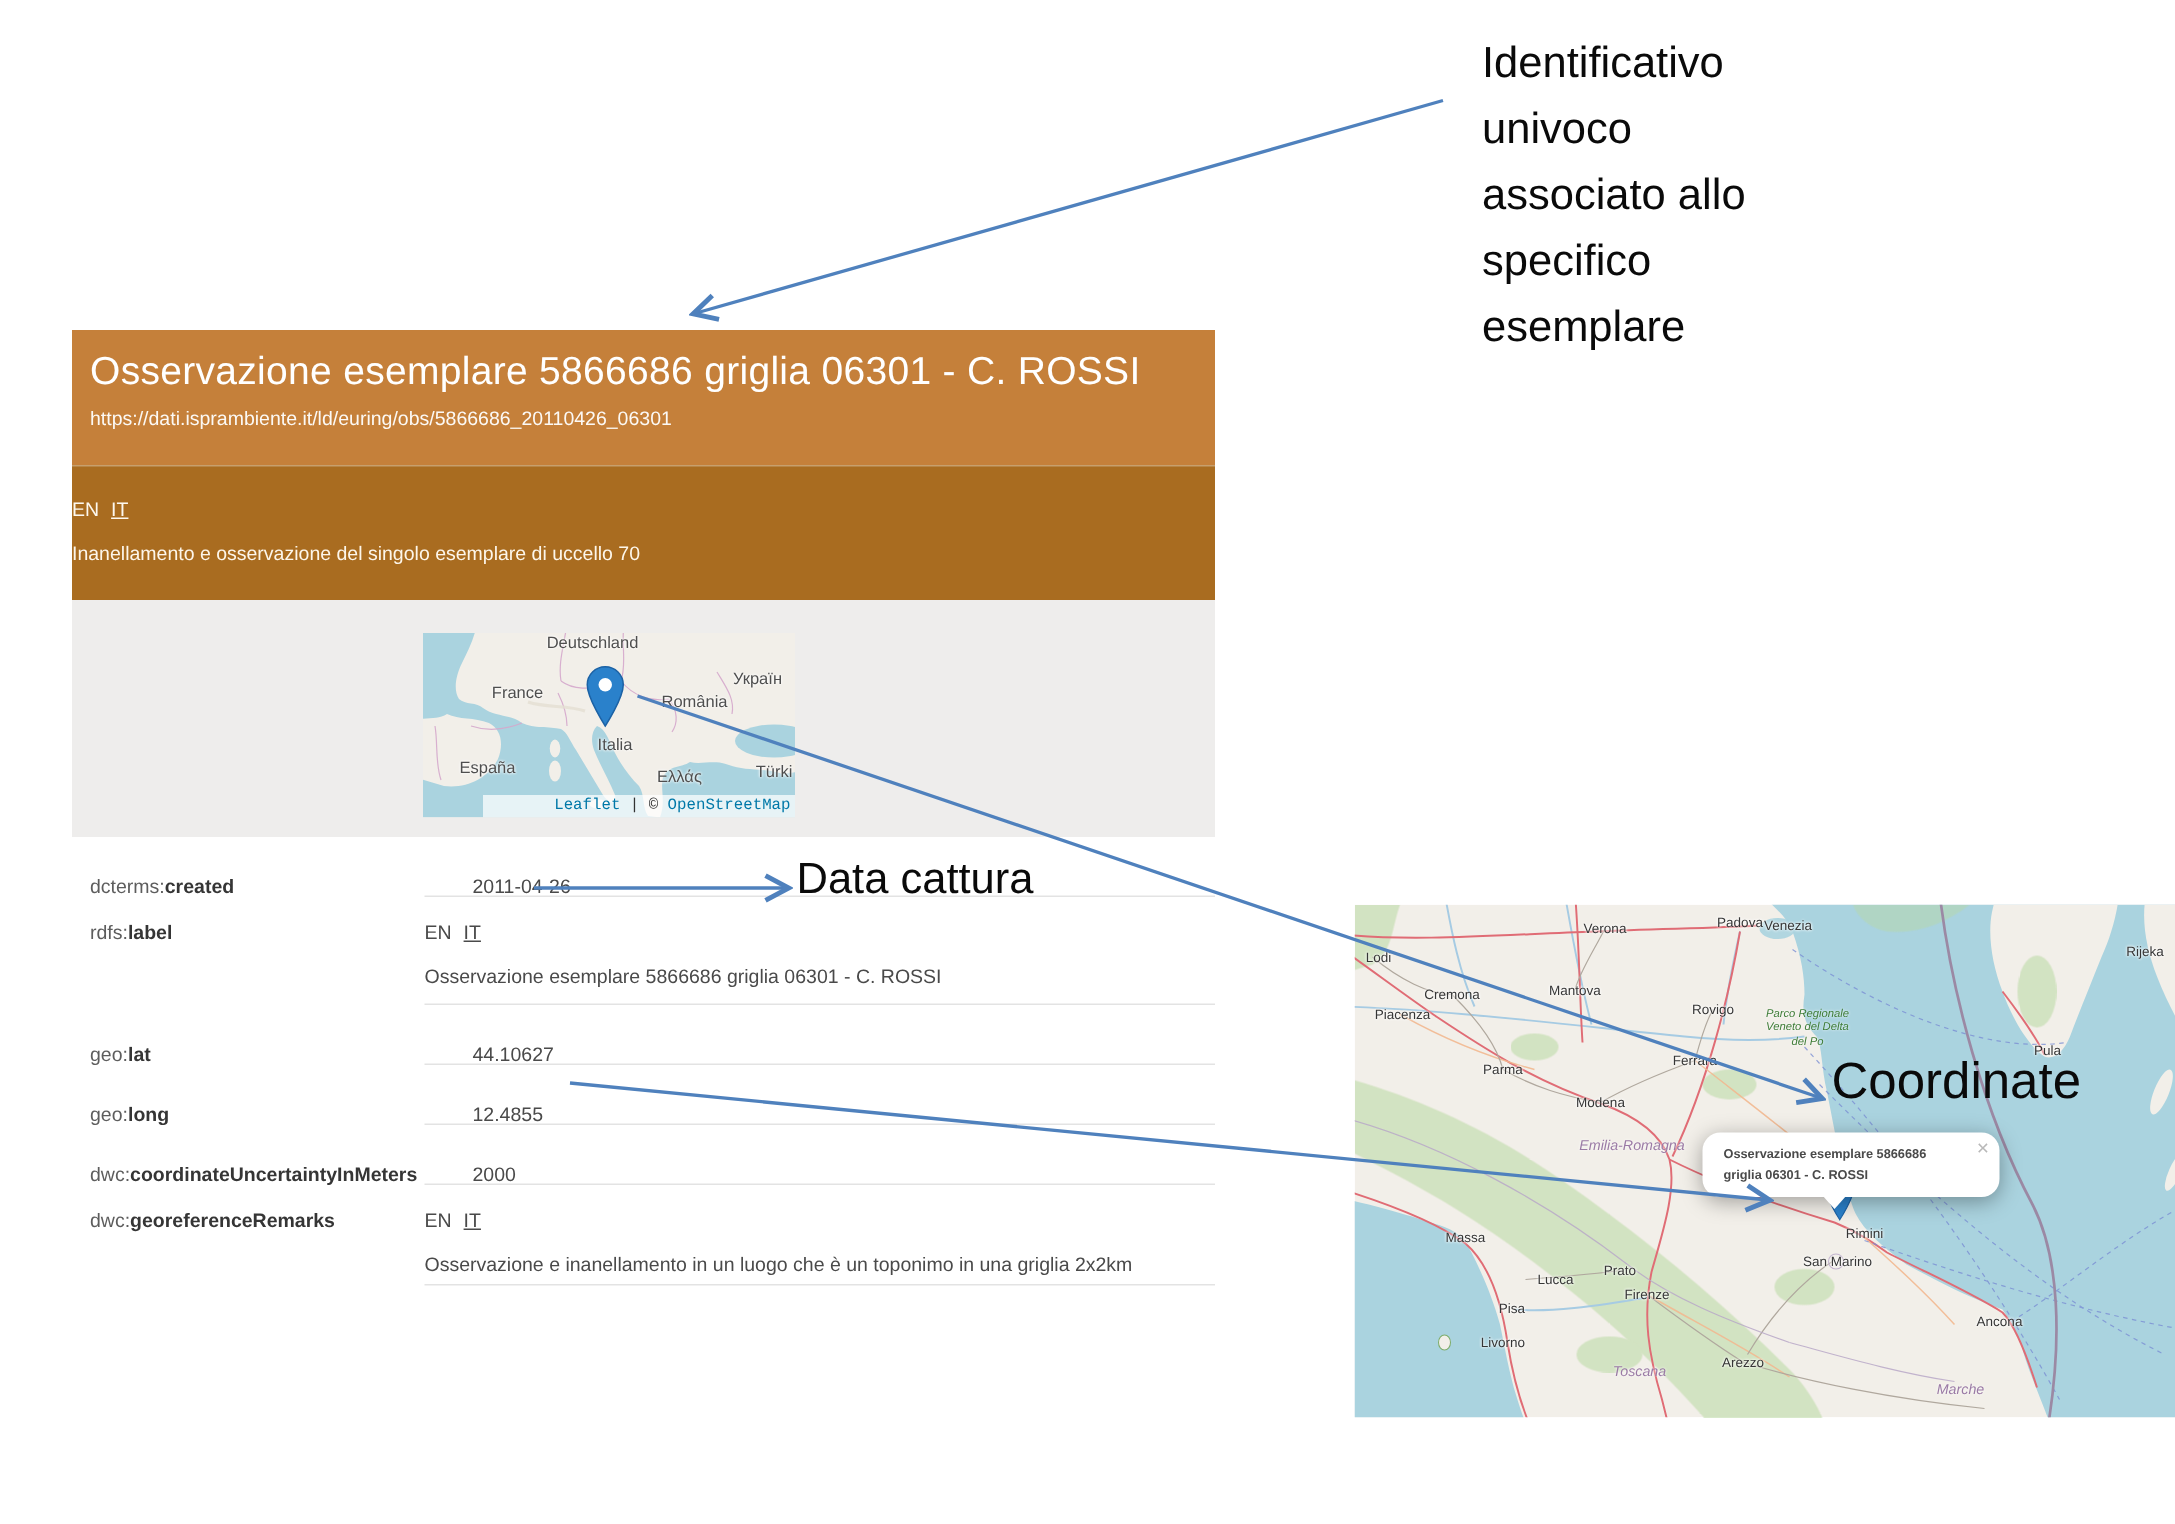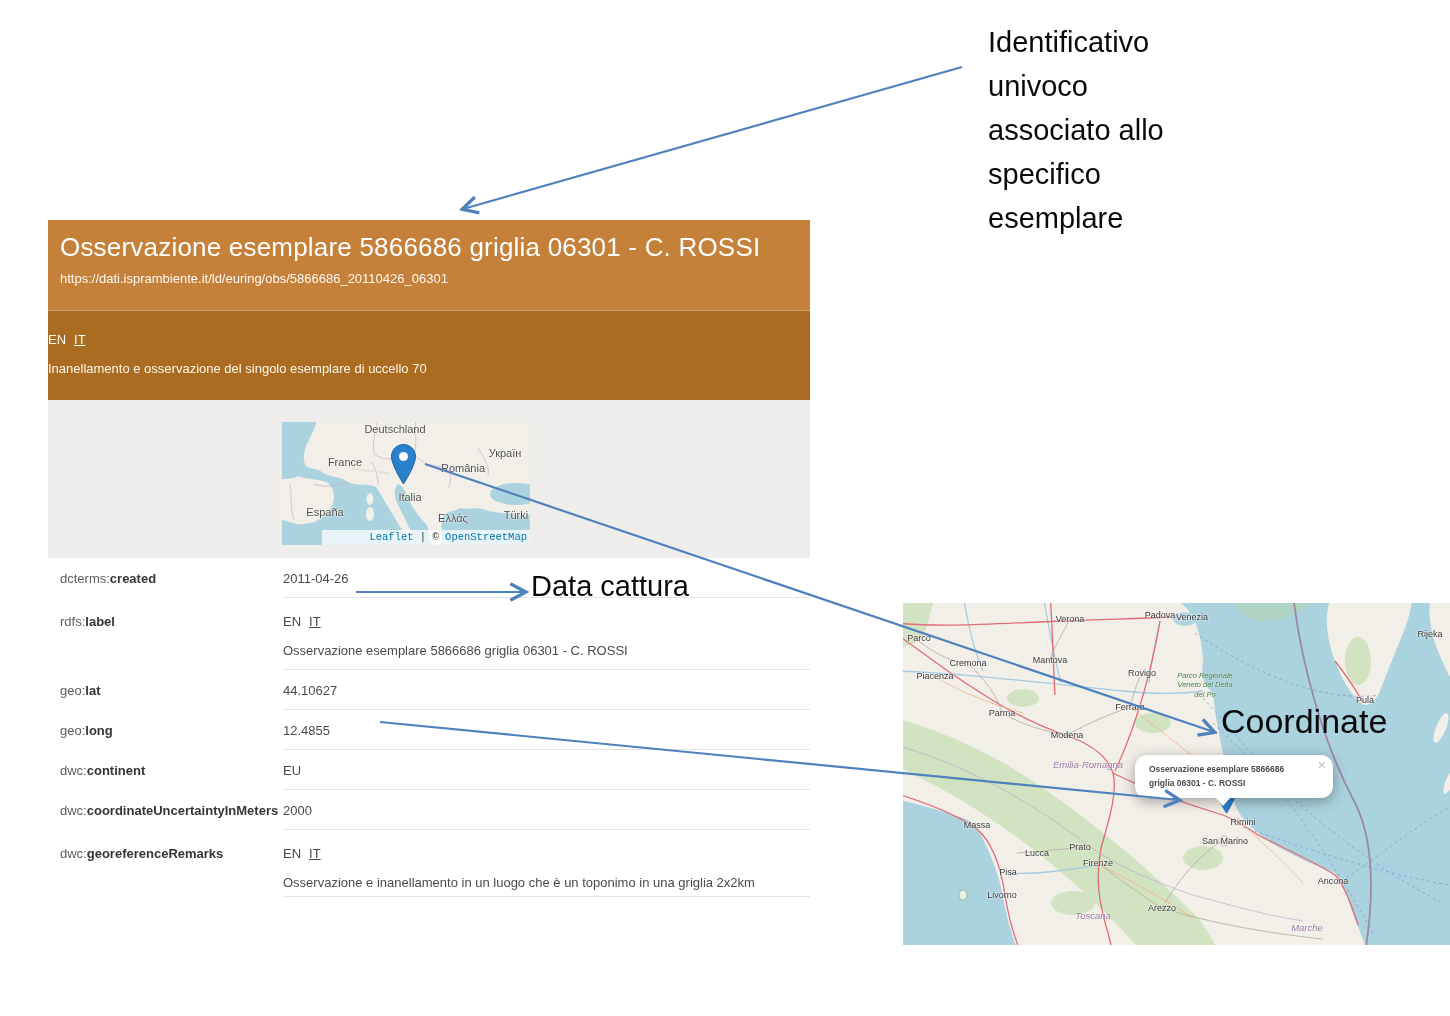--- a/index.html
+++ b/index.html
@@ -21,21 +21,21 @@
   .desc-band .langs{color:#fdf8ef;}
   .lang-en{margin-right:8px;}
   .lang-it{text-decoration:underline;cursor:pointer;}
   .ptext{font-size:13px;color:#4a4a4a;margin-top:14px;}
   .desc-band .ptext{color:#fdf6ea;}
 
   .map-band{background:#eeedec;height:158px;position:relative;}
 
   .prow{position:relative;display:flex;background:#fff;}
   .prow::after{content:"";position:absolute;left:235px;right:0;bottom:0;border-bottom:1px solid #e3e3e3;}
-  .prow.simple{height:40px;align-items:center;}
+  .prow.simple{height:40px;align-items:flex-end;gap:32px;}
   .prow.simple .plabel{padding-top:0;}
   .pvalue{flex:1;font-size:13px;color:#4a4a4a;}
   .prow.langrow{display:flex;}
   .prow.langrow .plabel,.prow.langrow .pvalue{padding-top:16px;box-sizing:border-box;}
   .r-created{height:50px;}
   .r-label{height:72px;}
   .r-georef{height:67px;}
 
   
   .mini-map{position:absolute;left:234px;top:22px;width:248px;height:123px;overflow:hidden;cursor:grab;}
@@ -146,24 +146,20 @@
   </div>
   <div class="prow simple">
     <div class="plabel"><span>geo:</span><b>lat</b></div>
     <div class="pvalue">44.10627</div>
   </div>
   <div class="prow simple">
     <div class="plabel"><span>geo:</span><b>long</b></div>
     <div class="pvalue">12.4855</div>
   </div>
   <div class="prow simple">
-    <div class="plabel"><span>dwc:</span><b>continent</b></div>
-    <div class="pvalue">EU</div>
-  </div>
-  <div class="prow simple">
     <div class="plabel"><span>dwc:</span><b>coordinateUncertaintyInMeters</b></div>
     <div class="pvalue">2000</div>
   </div>
   <div class="prow langrow r-georef">
     <div class="plabel"><span>dwc:</span><b>georeferenceRemarks</b></div>
     <div class="pvalue">
       <div class="langs"><span class="lang-en">EN</span><span class="lang-it">IT</span></div>
       <div class="ptext">Osservazione e inanellamento in un luogo che è un toponimo in una griglia 2x2km</div>
     </div>
   </div>
@@ -250,21 +246,21 @@
       <circle cx="321" cy="238" r="5"></circle>
     </g>
   </svg>
 
   <span class="city" style="left:289px;top:14px;">Venezia</span>
   <span class="city" style="left:257px;top:12px;">Padova</span>
   <span class="city" style="left:239px;top:70px;">Rovigo</span>
   <span class="city" style="left:167px;top:16px;">Verona</span>
   <span class="city" style="left:147px;top:57px;">Mantova</span>
   <span class="city" style="left:65px;top:60px;">Cremona</span>
-  <span class="city" style="left:16px;top:35px;">Parco</span>
+  <span class="city" style="left:16px;top:35px;">Lodi</span>
   <span class="city" style="left:32px;top:73px;">Piacenza</span>
   <span class="city" style="left:99px;top:110px;">Parma</span>
   <span class="city" style="left:164px;top:132px;">Modena</span>
   <span class="city" style="left:227px;top:104px;">Ferrara</span>
   <span class="city" style="left:340px;top:219px;">Rimini</span>
   <span class="city" style="left:322px;top:238px;">San Marino</span>
   <span class="city" style="left:430px;top:278px;">Ancona</span>
   <span class="city" style="left:74px;top:222px;">Massa</span>
   <span class="city" style="left:114px;top:250px;padding-left:40px;">Lucca</span>
   <span class="city" style="left:105px;top:269px;">Pisa</span>

